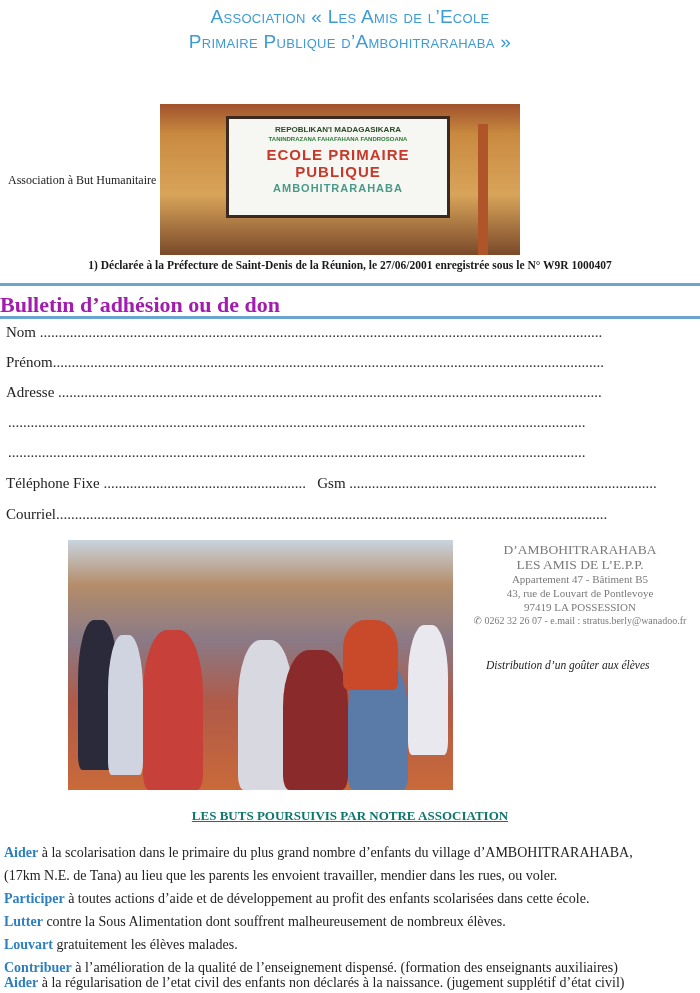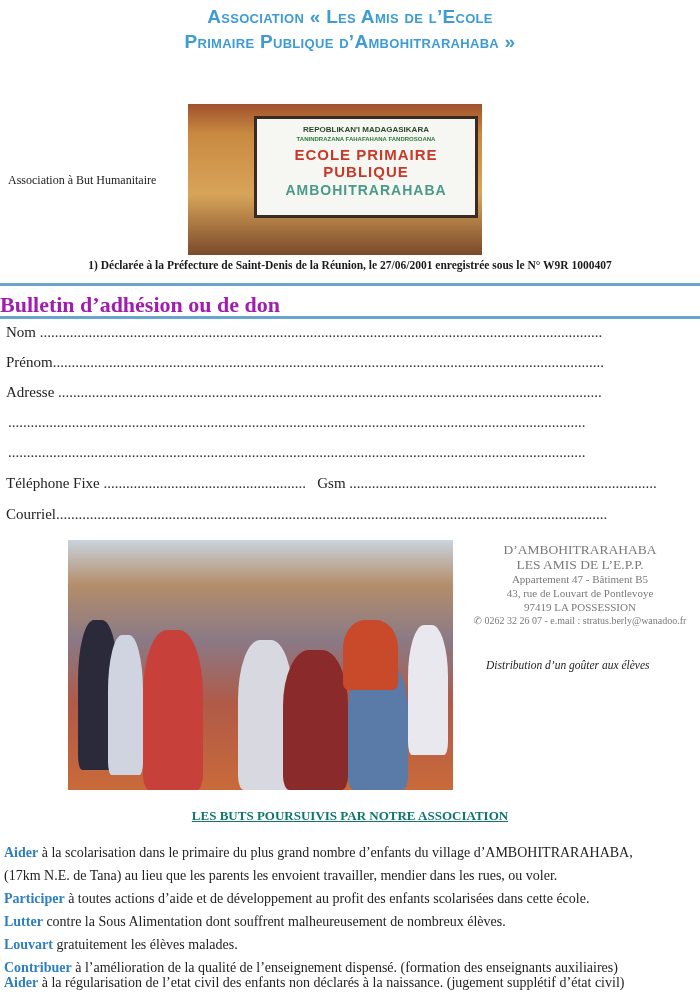--- a/index.html
+++ b/index.html
@@ -1,26 +1,26 @@
 <!DOCTYPE html>
 <html><head>
 <meta charset="utf-8">
 <style>
   html, body { margin:0; padding:0; background:#ffffff; }
   body { width:700px; height:993px; position:relative; overflow:hidden; font-family:"Liberation Serif", serif; color:#1a1a1a; }
-  .header { position:absolute; top:4px; left:0; width:700px; text-align:center; font-family:"Liberation Sans", sans-serif; font-weight:bold; color:#3d9bd6; }
+  .header { position:absolute; top:4px; left:0; width:700px; text-align:center; font-family:"Liberation Sans", sans-serif; font-weight:normal; color:#3d9bd6; }
   .header .l1, .header .l2 { font-size:19px; font-variant:small-caps; letter-spacing:0.3px; line-height:25px; }
   .header .l3 { font-size:15px; line-height:24px; margin-top:2px; }
   .assoc-label { position:absolute; left:8px; top:173px; font-size:12px; }
-  .photo1 { position:absolute; left:188px; top:104px; width:294px; height:151px; background:linear-gradient(180deg,#a0522d 0%,#c98a40 20%,#d8a45a 60%,#7a4a2a 100%); overflow:hidden; }
+  .photo1 { position:absolute; left:160px; top:104px; width:360px; height:151px; background:linear-gradient(180deg,#a0522d 0%,#c98a40 20%,#d8a45a 60%,#7a4a2a 100%); overflow:hidden; }
   .sign { position:absolute; left:66px; top:12px; width:218px; height:96px; background:#f6f6f2; border:3px solid #3a2a1f; text-align:center; font-family:"Liberation Sans", sans-serif; font-weight:bold; }
   .sign .s1 { font-size:8px; color:#2a4a2a; margin-top:6px; }
   .sign .s2 { font-size:6px; color:#2e7a3a; margin-top:2px; }
   .sign .s3 { font-size:15px; color:#c73a2a; margin-top:4px; letter-spacing:1px; }
-  .sign .s4 { font-size:14px; color:#4a9a8a; margin-top:2px; letter-spacing:1px; }
+  .sign .s4 { font-size:11px; color:#4a9a8a; margin-top:2px; letter-spacing:1px; }
   .pipe { position:absolute; left:318px; top:20px; width:10px; height:131px; background:#b0542a; }
   .decl { position:absolute; left:0; width:700px; top:259px; text-align:center; font-size:11.5px; font-weight:bold; }
   .rule { position:absolute; left:0; width:700px; height:3px; background:#6aa5d0; }
   .title { position:absolute; top:292px; left:0; width:700px; text-align:left; font-size:22px; font-weight:bold; color:#a21caf; }
   .field { position:absolute; left:6px; font-size:15px; white-space:nowrap; overflow:hidden; width:676px; color:#222; }
   .dots { letter-spacing:0px; color:#333; }
   .photo2 { position:absolute; left:68px; top:540px; width:385px; height:250px; background:linear-gradient(180deg,#c9d4de 0%,#b48d6a 18%,#8a7a86 40%,#b05a48 65%,#c96a3a 100%); overflow:hidden; }
   .kid { position:absolute; border-radius:40% 40% 10% 10%; }
   .addr { position:absolute; left:462px; top:542px; width:236px; text-align:center; color:#7a7a7a; font-size:11px; line-height:14px; }
   .addr .big { font-size:13.5px; line-height:15px; }

